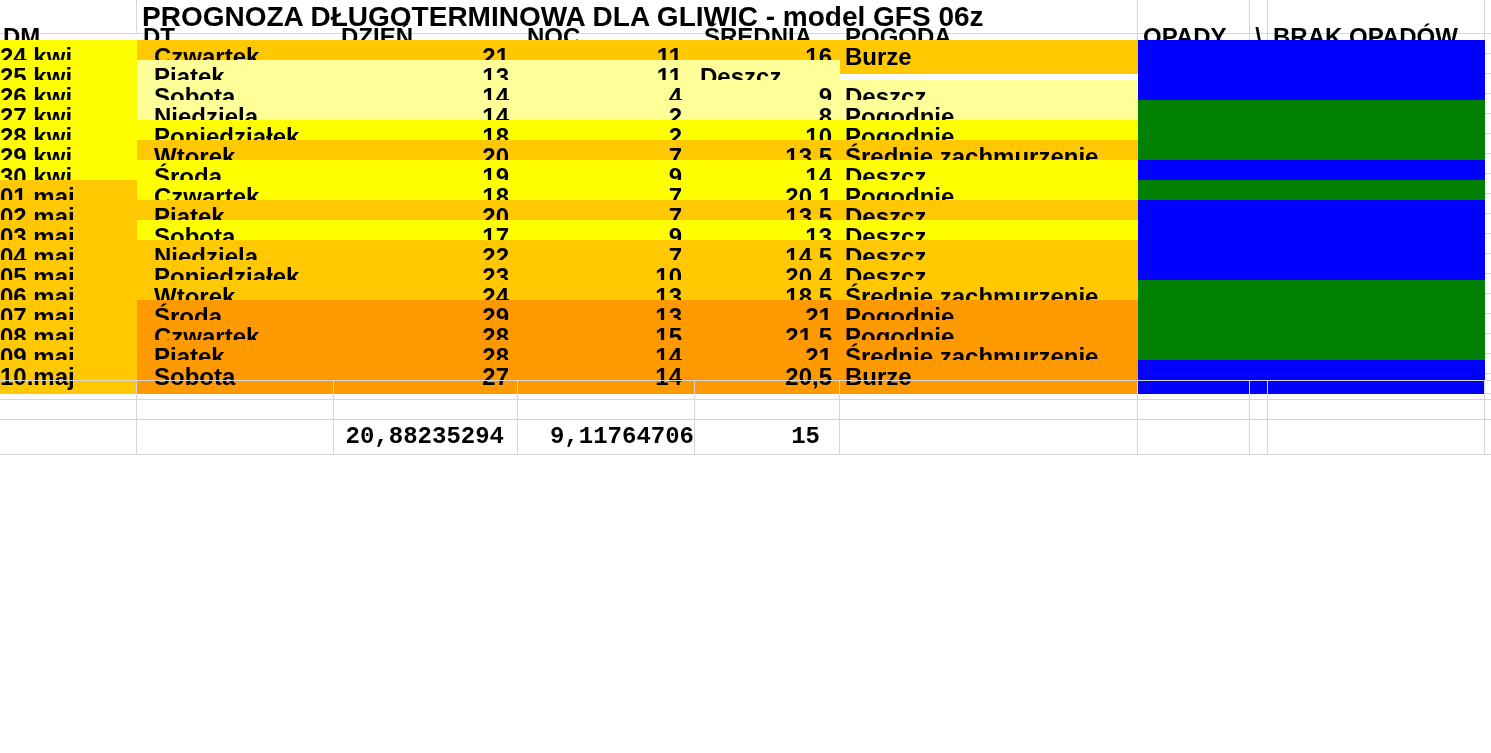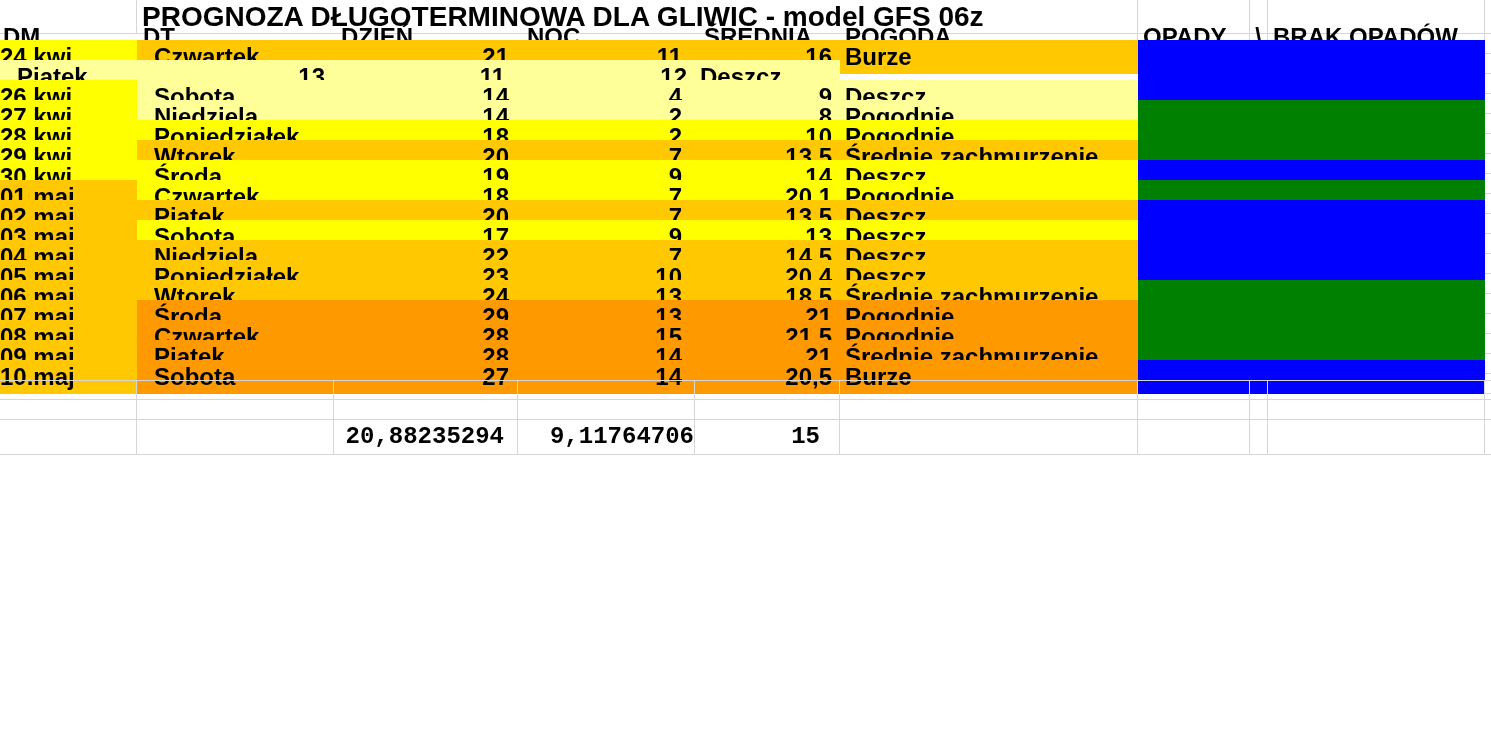--- a/index.html
+++ b/index.html
@@ -110,24 +110,24 @@
         <div class="cell c-dt" data-band="gold">Czwartek</div>
         <div class="cell c-day" data-band="gold">21</div>
         <div class="cell c-night" data-band="gold">11</div>
         <div class="cell c-avg" data-band="gold">16</div>
         <div class="cell c-weather" data-band="gold">Burze</div>
         <div class="cell c-precip" data-precip="rain"></div>
         <div class="cell c-sliver bb"></div>
       </div>
 
       <div class="row">
+        <div class="cell c-dm" data-fill="yellow">25.kwi</div>
         <div class="cell c-dt" data-band="pale">Piątek</div>
         <div class="cell c-day" data-band="pale">13</div>
         <div class="cell c-night" data-band="pale">11</div>
-        <div class="cell c-avg" data-band="pale">12</div>
         <div class="cell c-weather" data-band="pale">Deszcz</div>
         <div class="cell c-precip" data-precip="rain"></div>
         <div class="cell c-sliver bb"></div>
       </div>
 
       <div class="row">
         <div class="cell c-dm" data-fill="yellow">26.kwi</div>
         <div class="cell c-dt" data-band="pale">Sobota</div>
         <div class="cell c-day" data-band="pale">14</div>
         <div class="cell c-night" data-band="pale">4</div>

